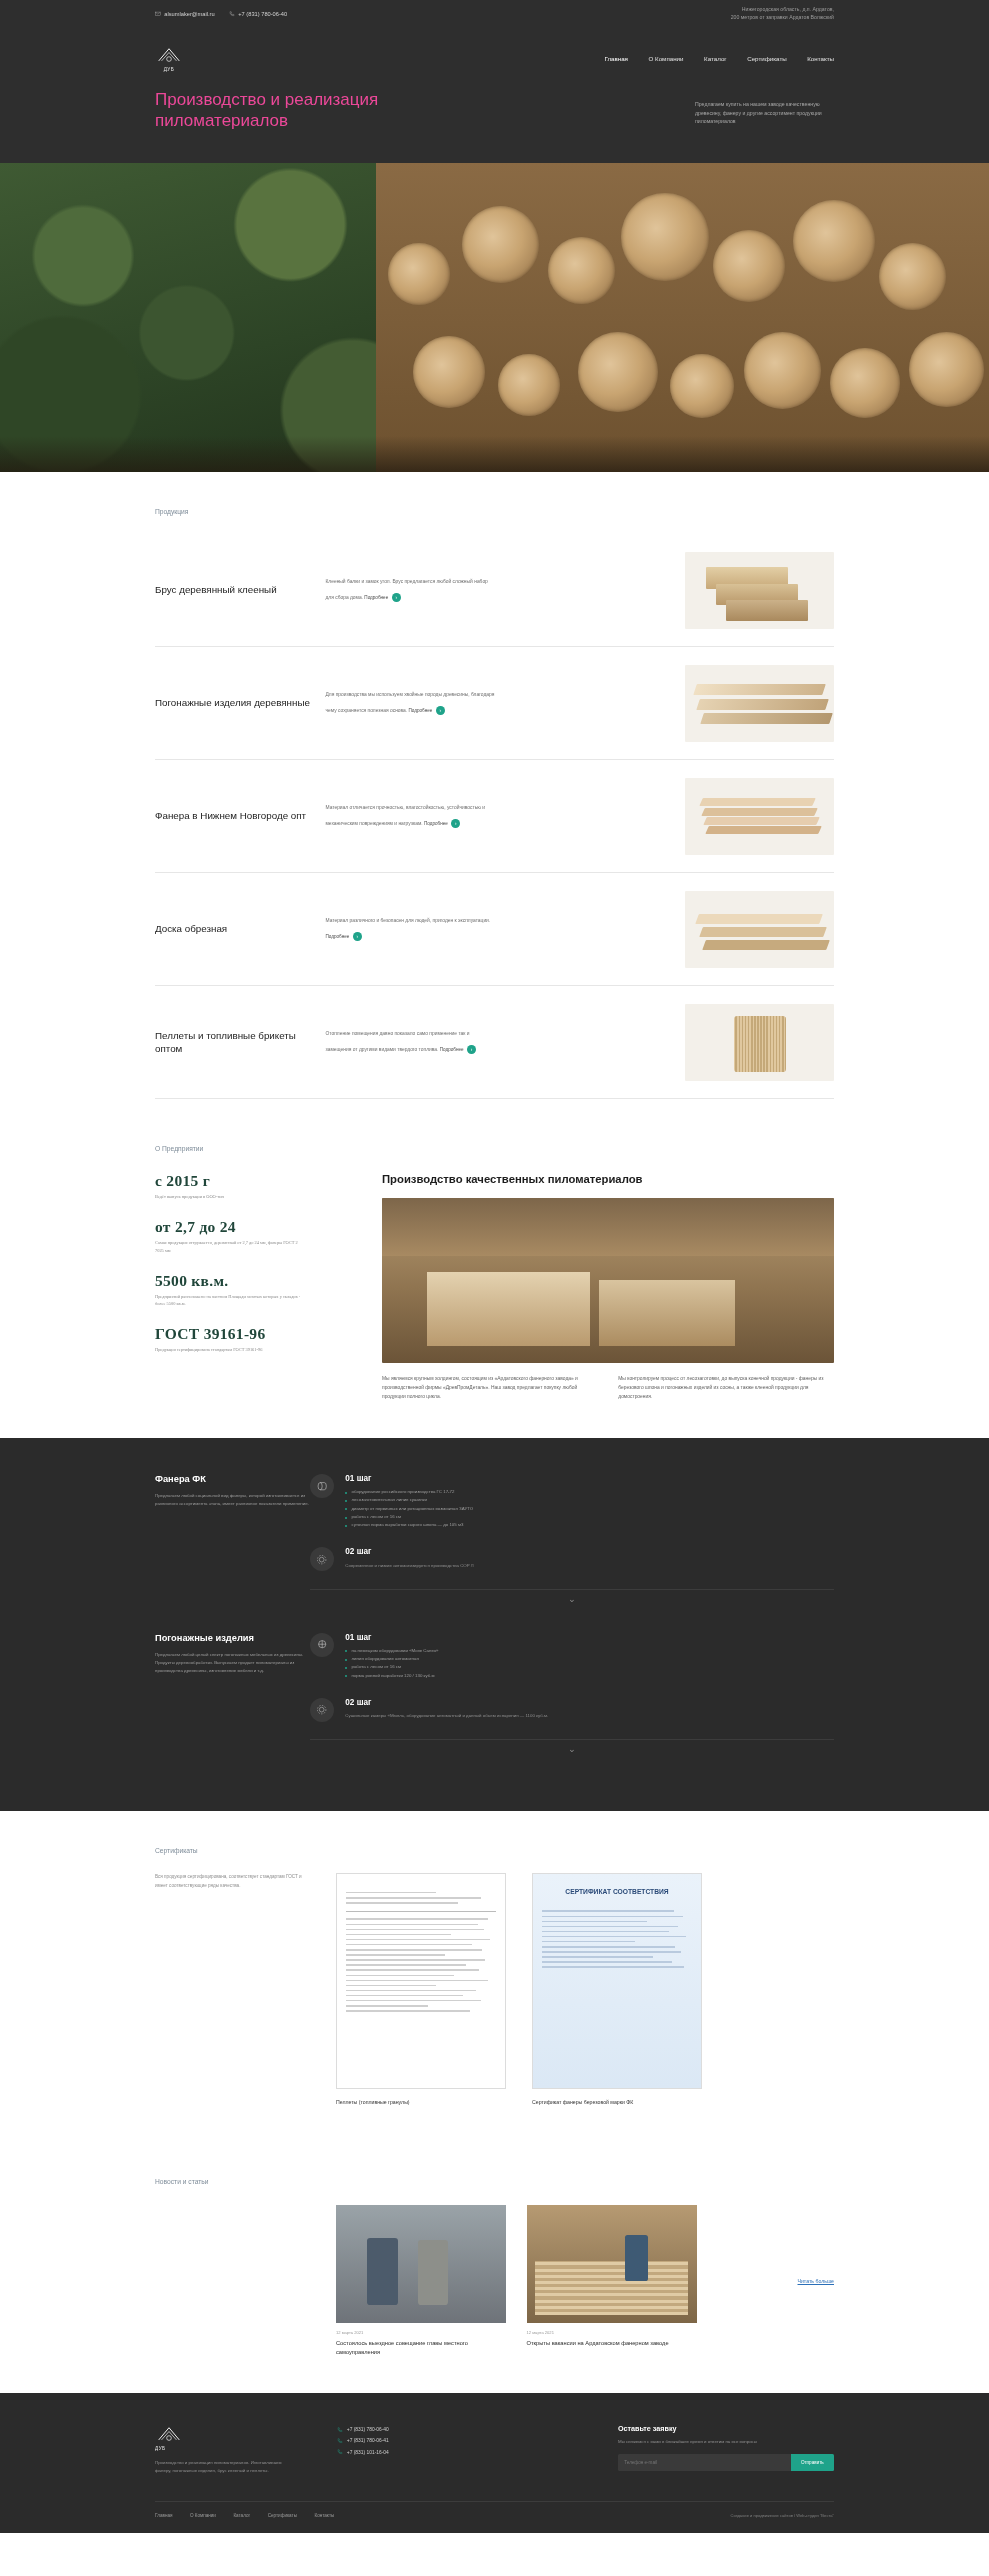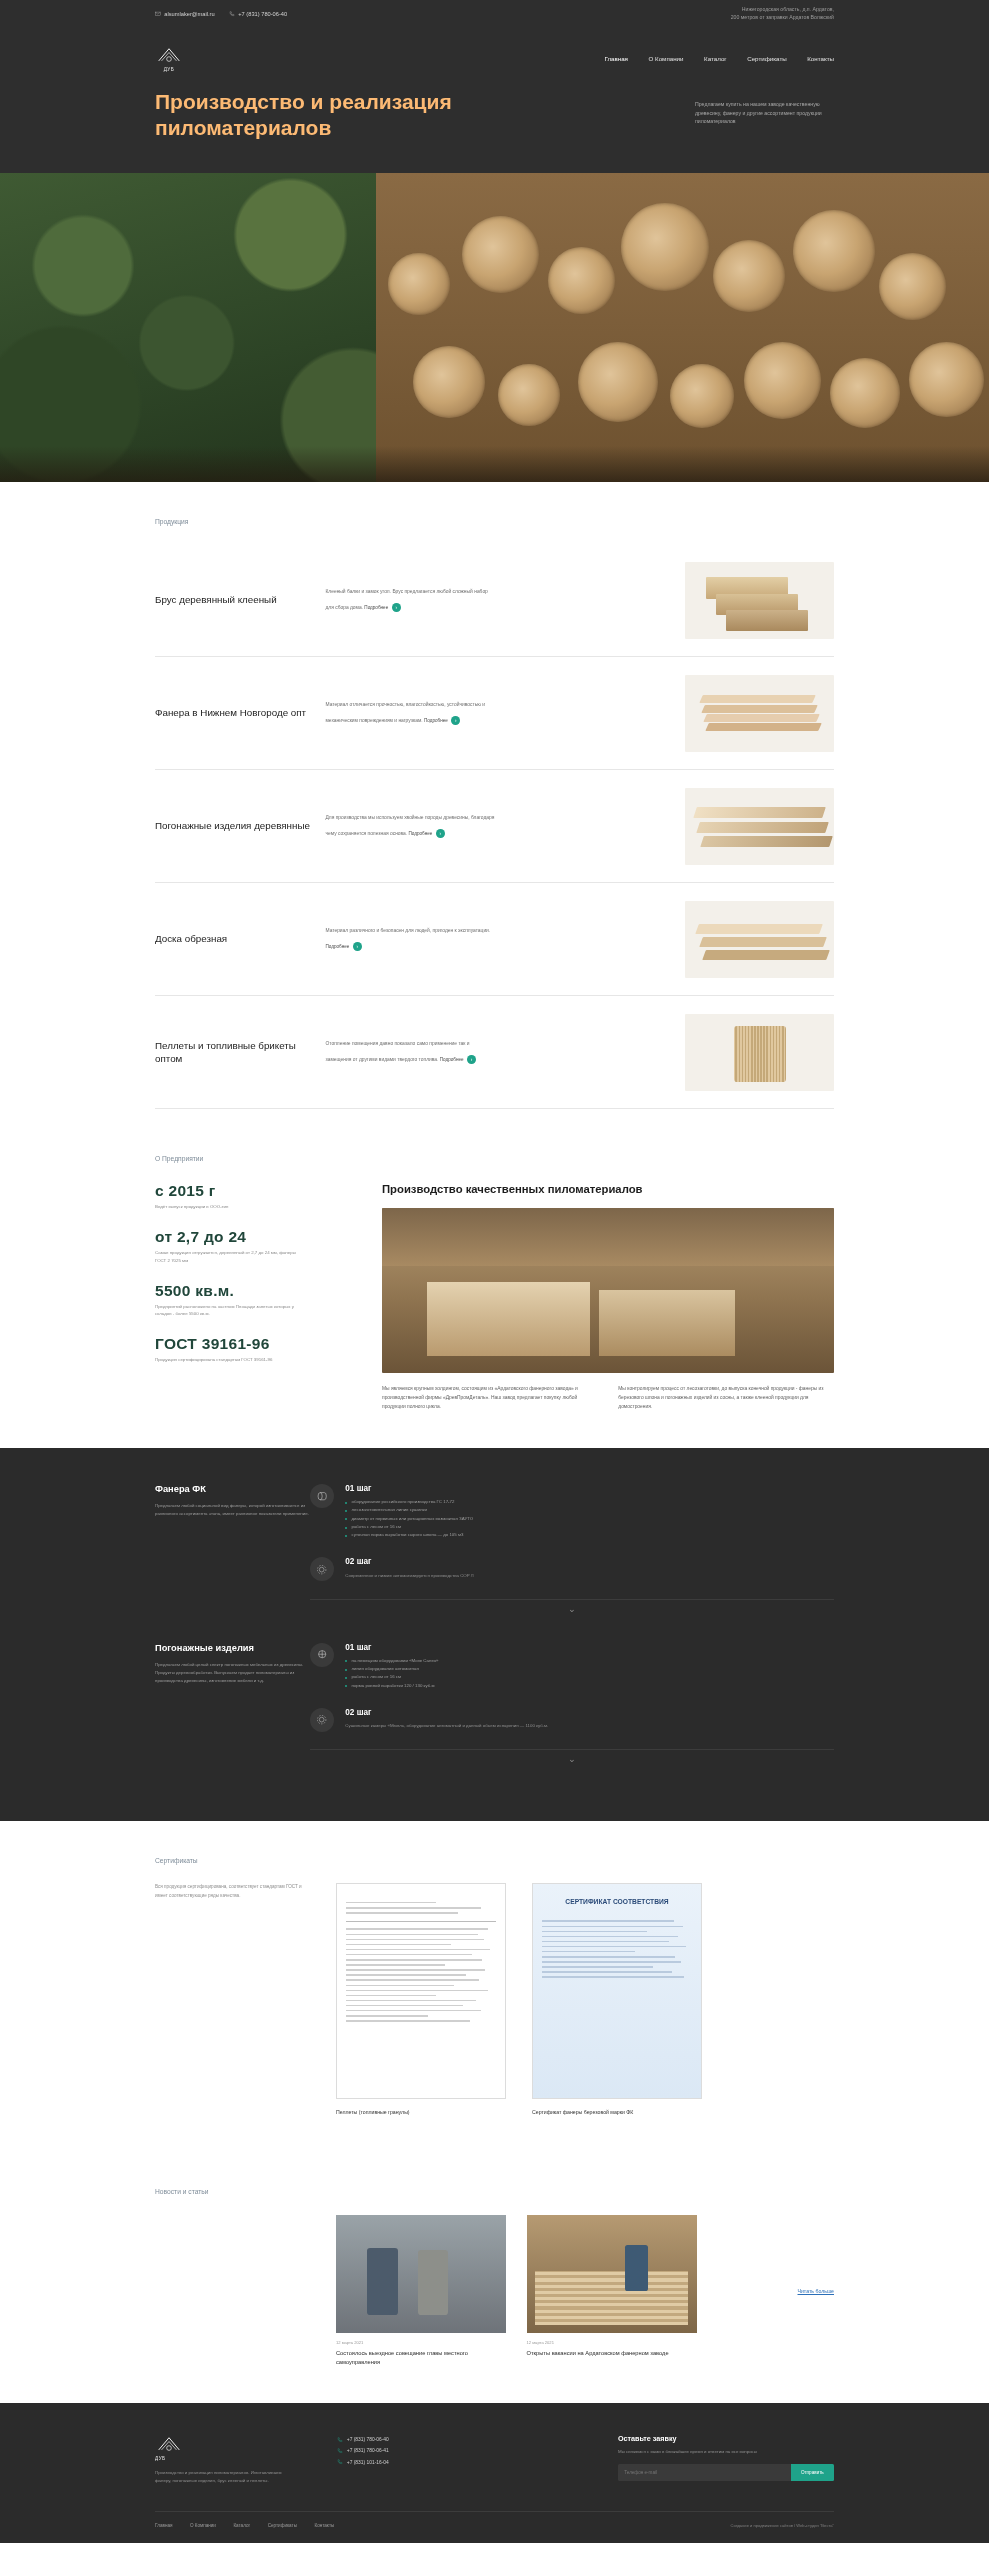--- a/index.html
+++ b/index.html
@@ -52,24 +52,24 @@
 
   
   .hero {
     background: #2e2e2e;
     padding: 0 155px 31px 155px;
     display: flex;
     align-items: flex-start;
     gap: 20.6px;
   }
   .hero h1 {
-    color: #fdba74;
-    font-size: 21px;
+    color: #ec4899;
+    font-size: 17px;
     line-height: 1.25;
-    font-weight: bold;
+    font-weight: normal;
     max-width: 319px;
   }
   .hero-note {
     margin-left: auto;
     margin-top: 11.3px;
     color: #a8a8a8;
     font-size: 5.2px;
     line-height: 1.6;
     max-width: 139px;
   }
@@ -147,21 +147,21 @@
     width: 149px; height: 77px;
     border-radius: 1px;
     position: relative;
     overflow: hidden;
     background: #f3f0ea;
   }
   .beam { position: absolute; border-radius: 1px; }
 
   
   .about-wrap { display: flex; gap: 31px; }
-  .about-left { width: 196px; }
+  .about-left { width: 196px; font-family: Liberation Serif, serif; }
   .about-stat { margin-bottom: 17.5px; }
   .about-stat .v { font-size: 15.5px; color: #20463a; font-weight: bold; letter-spacing: 0.3px; }
   .about-stat .l { font-size: 4.4px; color: #8a8a8a; line-height: 1.7; margin-top: 3.1px; max-width: 149px; }
   .about-right { flex: 1; }
   .about-right h2 { font-size: 11.3px; line-height: 1.3; margin-bottom: 11.3px; color: #1d1d1d; }
   .about-photo {
     width: 100%; height: 165px; border-radius: 1px;
     background: linear-gradient(180deg, #b89b72 0%, #8f7450 55%, #6b5438 100%);
     position: relative; overflow: hidden; margin-bottom: 12.4px;
   }
@@ -332,49 +332,49 @@
         </span>
       </div>
       <div class="p-img">
         <div class="beam" style="left:20.6px;top:15.5px;width:82px;height:21.6px;background:linear-gradient(180deg,#e3cfa6,#c7a878);"></div>
         <div class="beam" style="left:31px;top:32px;width:82px;height:21.6px;background:linear-gradient(180deg,#d8c196,#b9986a);"></div>
         <div class="beam" style="left:41px;top:48px;width:82px;height:21.6px;background:linear-gradient(180deg,#cbb189,#a9895d);"></div>
       </div>
     </div>
 
     <div class="product">
+      <div class="p-name">Погонажные изделия деревянные</div>
+      <div class="p-desc">
+        <span>Для производства мы используем хвойные породы древесины, благодаря чему сохраняется полезная основа.</span>
+        <span class="p-more">
+          <span>Подробнее</span>
+          <span class="dot">›</span>
+        </span>
+      </div>
+      <div class="p-img">
+        <div class="beam" style="left:10.3px;top:19.6px;width:129px;height:11.3px;background:linear-gradient(90deg,#f0e0c4,#cdb28a);transform:skewX(-18deg);"></div>
+        <div class="beam" style="left:13.4px;top:34px;width:129px;height:11.3px;background:linear-gradient(90deg,#e6d3b3,#c0a379);transform:skewX(-18deg);"></div>
+        <div class="beam" style="left:16.5px;top:48px;width:129px;height:11.3px;background:linear-gradient(90deg,#dbc6a3,#b3976e);transform:skewX(-18deg);"></div>
+      </div>
+    </div>
+
+    <div class="product">
       <div class="p-name">Фанера в Нижнем Новгороде опт</div>
       <div class="p-desc">
         <span>Материал отличается прочностью, влагостойкостью, устойчивостью и механическим повреждениям и нагрузкам.</span>
         <span class="p-more">
           <span>Подробнее</span>
           <span class="dot">›</span>
         </span>
       </div>
       <div class="p-img">
         <div class="beam" style="left:15.5px;top:20.6px;width:113px;height:8.2px;background:#e8d2b2;transform:skewX(-24deg);"></div>
         <div class="beam" style="left:17.5px;top:30px;width:113px;height:8.2px;background:#dcc09a;transform:skewX(-24deg);"></div>
         <div class="beam" style="left:19.6px;top:39px;width:113px;height:8.2px;background:#e6cdae;transform:skewX(-24deg);"></div>
         <div class="beam" style="left:21.6px;top:48px;width:113px;height:8.2px;background:#d3b289;transform:skewX(-24deg);"></div>
-      </div>
-    </div>
-
-    <div class="product">
-      <div class="p-name">Погонажные изделия деревянные</div>
-      <div class="p-desc">
-        <span>Для производства мы используем хвойные породы древесины, благодаря чему сохраняется полезная основа.</span>
-        <span class="p-more">
-          <span>Подробнее</span>
-          <span class="dot">›</span>
-        </span>
-      </div>
-      <div class="p-img">
-        <div class="beam" style="left:10.3px;top:19.6px;width:129px;height:11.3px;background:linear-gradient(90deg,#f0e0c4,#cdb28a);transform:skewX(-18deg);"></div>
-        <div class="beam" style="left:13.4px;top:34px;width:129px;height:11.3px;background:linear-gradient(90deg,#e6d3b3,#c0a379);transform:skewX(-18deg);"></div>
-        <div class="beam" style="left:16.5px;top:48px;width:129px;height:11.3px;background:linear-gradient(90deg,#dbc6a3,#b3976e);transform:skewX(-18deg);"></div>
       </div>
     </div>
 
     <div class="product">
       <div class="p-name">Доска обрезная</div>
       <div class="p-desc">
         <span>Материал различного и безопасен для людей, пригоден к эксплуатации.</span>
         <span class="p-more">
           <span>Подробнее</span>
           <span class="dot">›</span>

